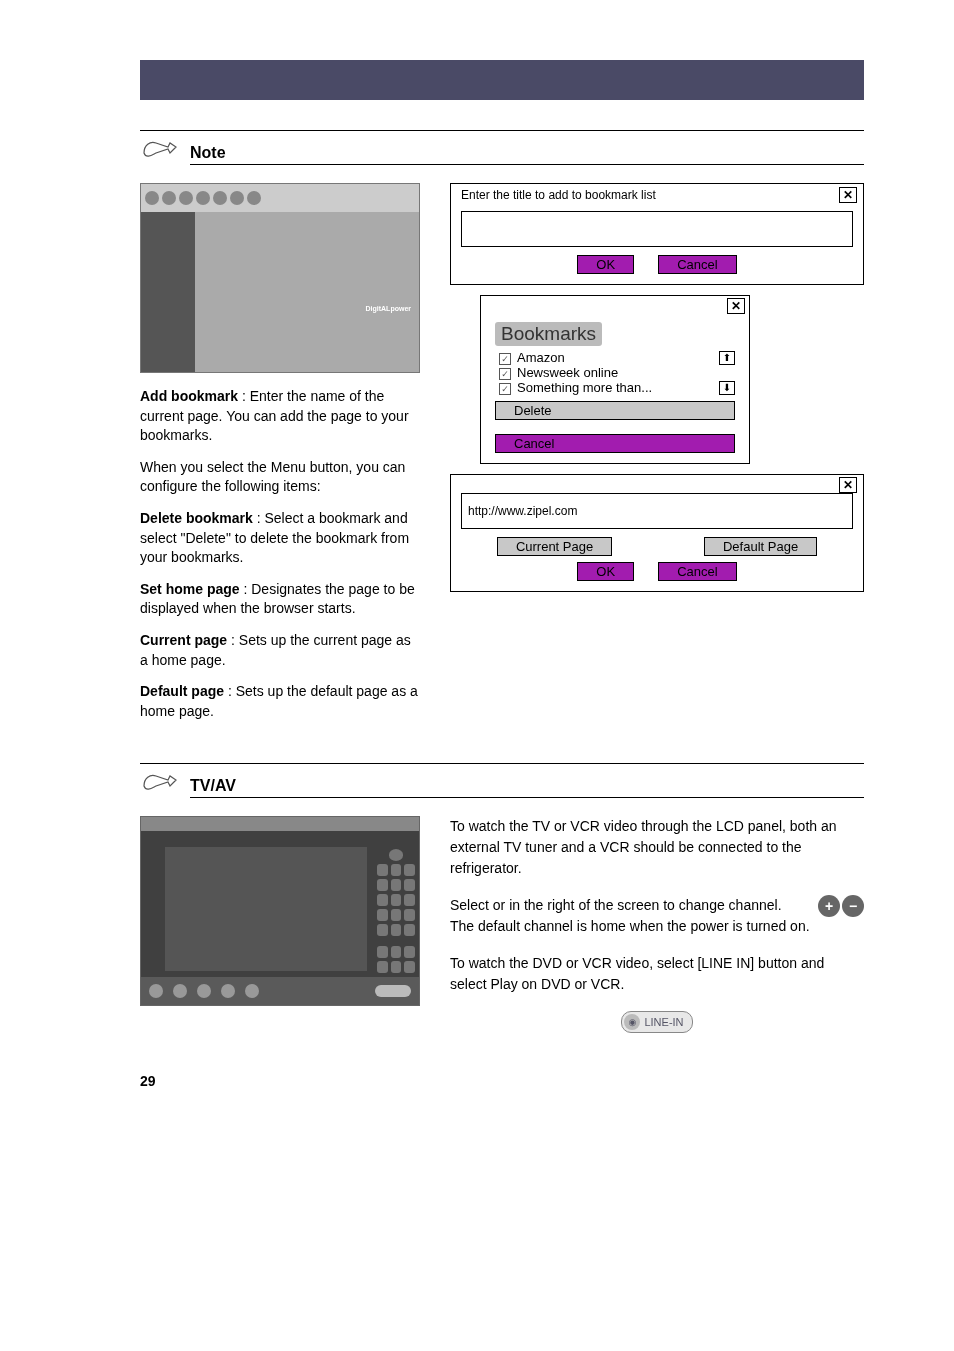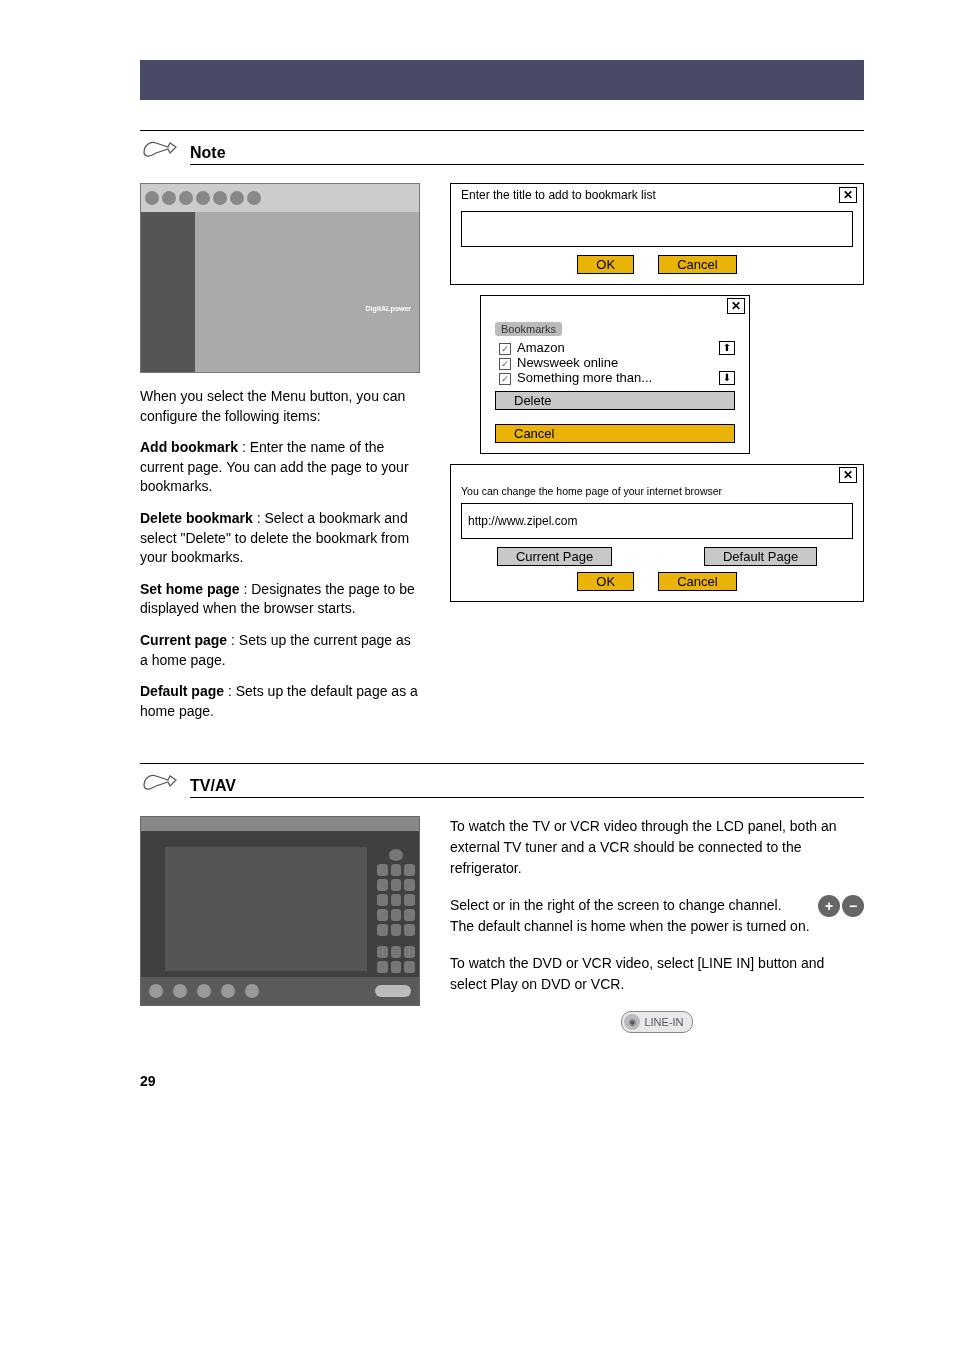--- a/index.html
+++ b/index.html
@@ -134,21 +134,21 @@
   .btn-row {
     display: flex;
     justify-content: center;
     gap: 24px;
   }
   .btn-row.tight { gap: 14px; }
   .mock-btn {
     border: 1.5px solid #000;
     padding: 1px 18px;
     font-size: 13px;
-    background: #eab308;
+    background: #a21caf;
   }
   .mock-btn.shaded { background: #c8c8c8; }
 
   .bookmarks-panel {
     border: 1.5px solid #000;
     margin-bottom: 10px;
     font-size: 12px;
     background: #fff;
   }
   .bm-hdr {
@@ -156,21 +156,21 @@
     padding: 2px 4px;
   }
   .bm-body { padding: 6px 14px 10px 14px; }
   .bm-title {
     background: #bbb;
     color: #333;
     padding: 1px 6px;
     border-radius: 3px;
     display: inline-block;
     margin-bottom: 4px;
-    font-size: 11px;
+    font-size: 19px;
   }
   .bm-row {
     display: flex;
     justify-content: space-between;
     align-items: center;
     padding-left: 4px;
     font-size: 13px;
   }
   .chk {
     width: 12px; height: 12px; border: 1.5px solid #555;
@@ -326,25 +326,25 @@
         </div>
         <div class="browser-main">
           <div class="browser-sidebar"></div>
           <div class="browser-content">
             <div class="digitall">DigitALpower</div>
           </div>
         </div>
       </div>
 
       <div class="instructions" style="margin-top:14px;">
-        <p>When you select the Menu button, you can configure the following items:</p>
         <p>
           <span class="label">Add bookmark</span>
           <span>: Enter the name of the current page. You can add the page to your bookmarks.</span>
         </p>
+        <p>When you select the Menu button, you can configure the following items:</p>
         <p>
           <span class="label">Delete bookmark</span>
           <span>: Select a bookmark and select "Delete" to delete the bookmark from your bookmarks.</span>
         </p>
         <p>
           <span class="label">Set home page</span>
           <span>: Designates the page to be displayed when the browser starts.</span>
         </p>
         <p>
           <span class="label">Current page</span>
@@ -396,21 +396,20 @@
           </div>
         </div>
       </div>
 
       <div class="dialog homepage-dialog">
         <div class="dialog-header" style="padding-top:2px;">
           <span></span>
           <div class="close-x">✕</div>
         </div>
         <div class="dialog-body" style="padding-top:0;">
-          <div class="msg">You can change the home page of your internet browser</div>
           <div class="input-box">http://www.zipel.com</div>
           <div class="wide-row">
             <div class="mock-btn shaded">Current Page</div>
             <div class="mock-btn shaded">Default Page</div>
           </div>
           <div class="btn-row">
             <div class="mock-btn">OK</div>
             <div class="mock-btn">Cancel</div>
           </div>
         </div>

